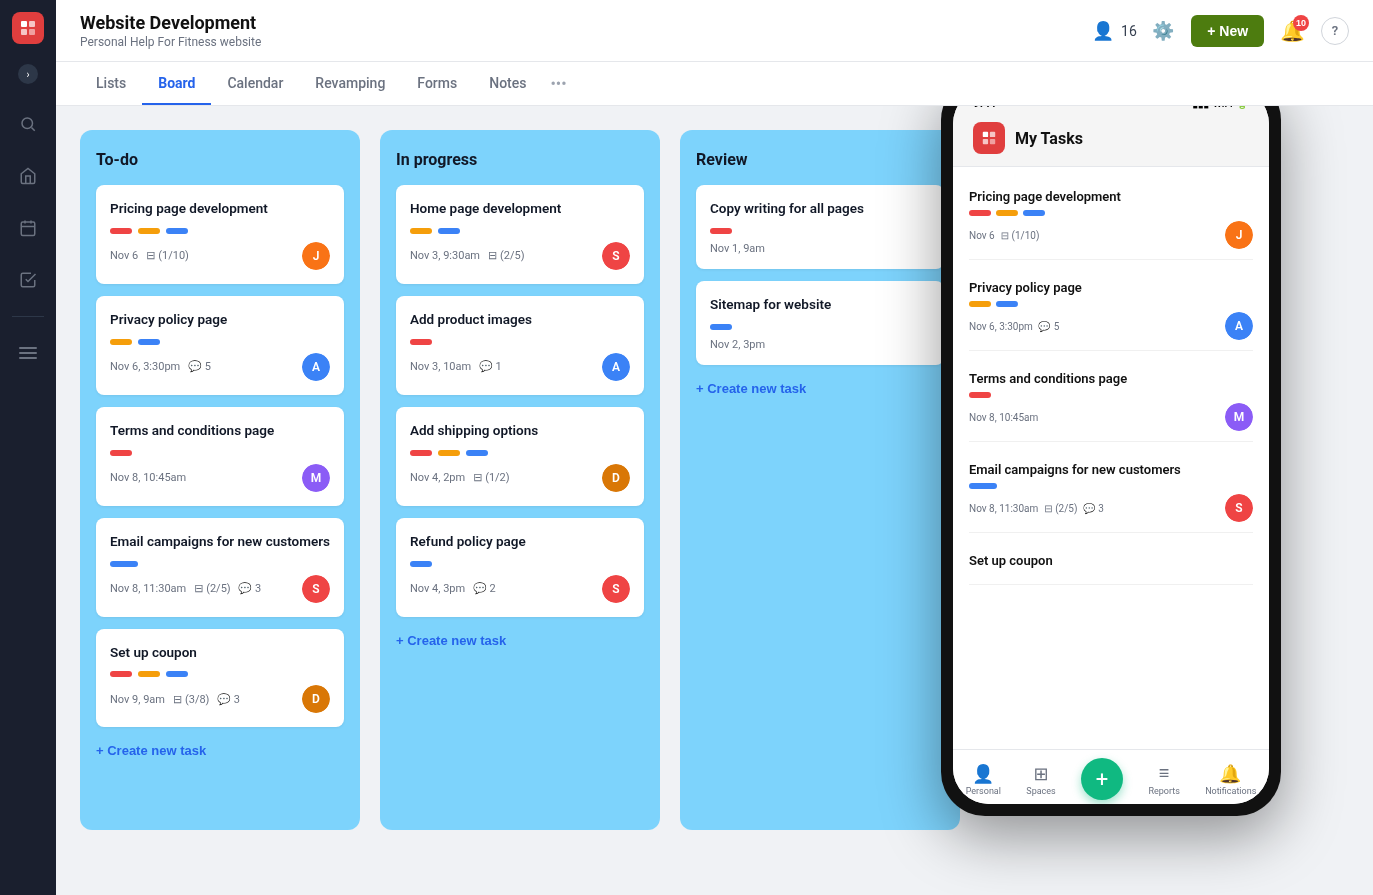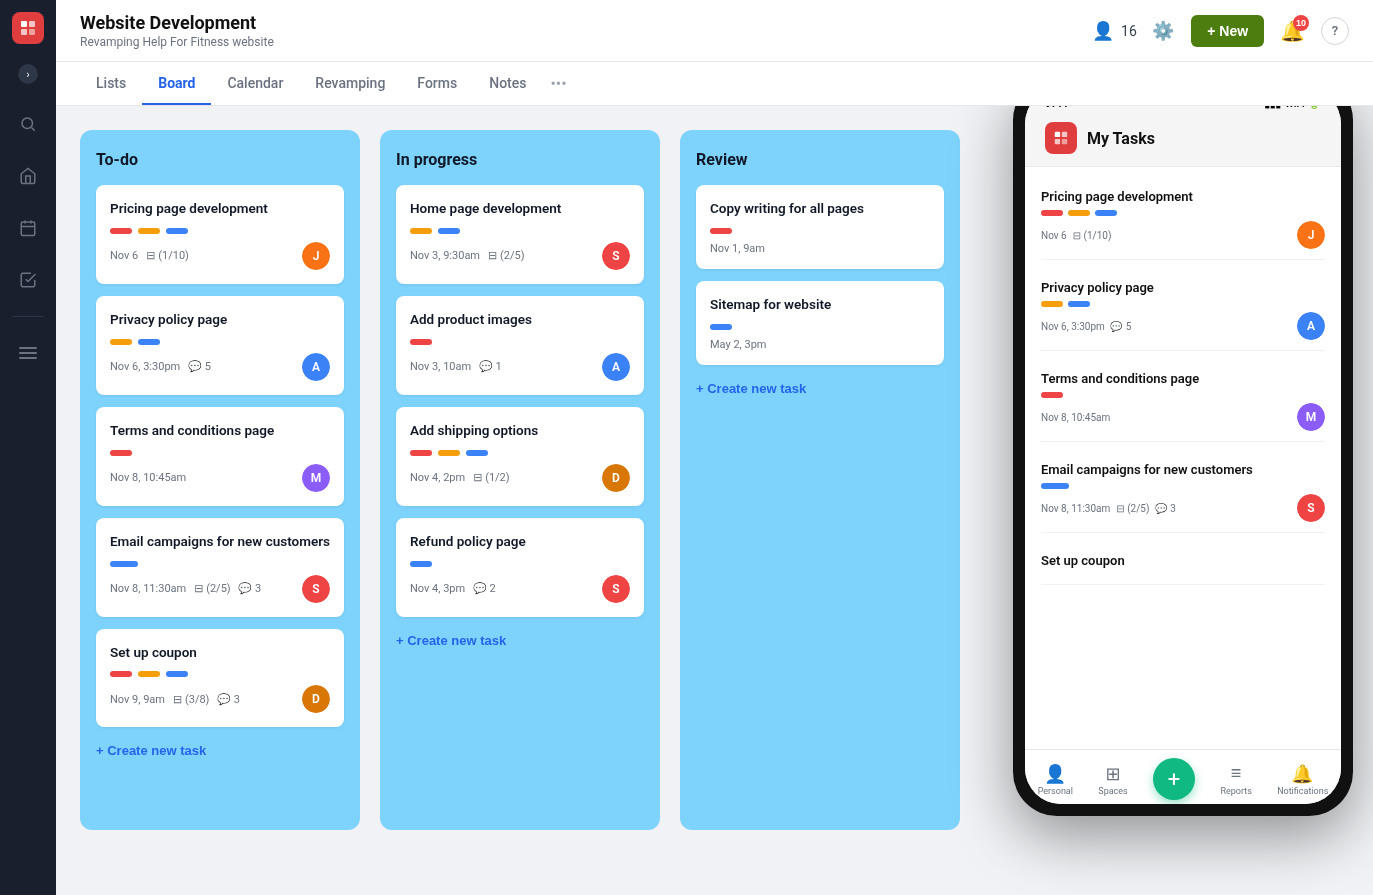--- a/index.html
+++ b/index.html
@@ -207,21 +207,21 @@
       background: none;
       border: none;
       text-align: left;
     }
 
     
     .phone-overlay {
       position: absolute;
       right: 0;
       top: -30px;
-      width: 360px;
+      width: 432px;
       height: 780px;
       z-index: 10;
     }
     .phone-frame {
       width: 340px;
       height: 740px;
       background: #111;
       border-radius: 44px;
       padding: 12px;
       box-shadow: 0 20px 60px rgba(0,0,0,0.4);
@@ -346,21 +346,21 @@
       <div class="sidebar-line"></div>
     </div>
   </div>
 </div>
 
 <div class="main">
 
   <div class="header">
     <div class="header-left">
       <h1>Website Development</h1>
-      <p>Revamping Help For Fitness website</p>
+      <p>Personal Help For Fitness website</p>
     </div>
     <div class="header-right">
       <div class="members-info">
         <span class="members-icon">👤</span>
         <span>16</span>
       </div>
       <span class="settings-icon">⚙️</span>
       <button class="new-btn">+ New</button>
       <button class="notif-btn">
         🔔
@@ -563,21 +563,21 @@
       </div>
 
 
       <div class="card">
         <div class="card-title">Sitemap for website</div>
         <div class="card-tags">
           <div class="tag tag-blue"></div>
         </div>
         <div class="card-footer">
           <div class="card-meta">
-            <span>May 2, 3pm</span>
+            <span>Nov 2, 3pm</span>
           </div>
         </div>
       </div>
 
       <button class="create-task-btn">+ Create new task</button>
     </div>
 
     <div class="phone-overlay">
       <div class="phone-frame">
         <div class="phone-screen">

